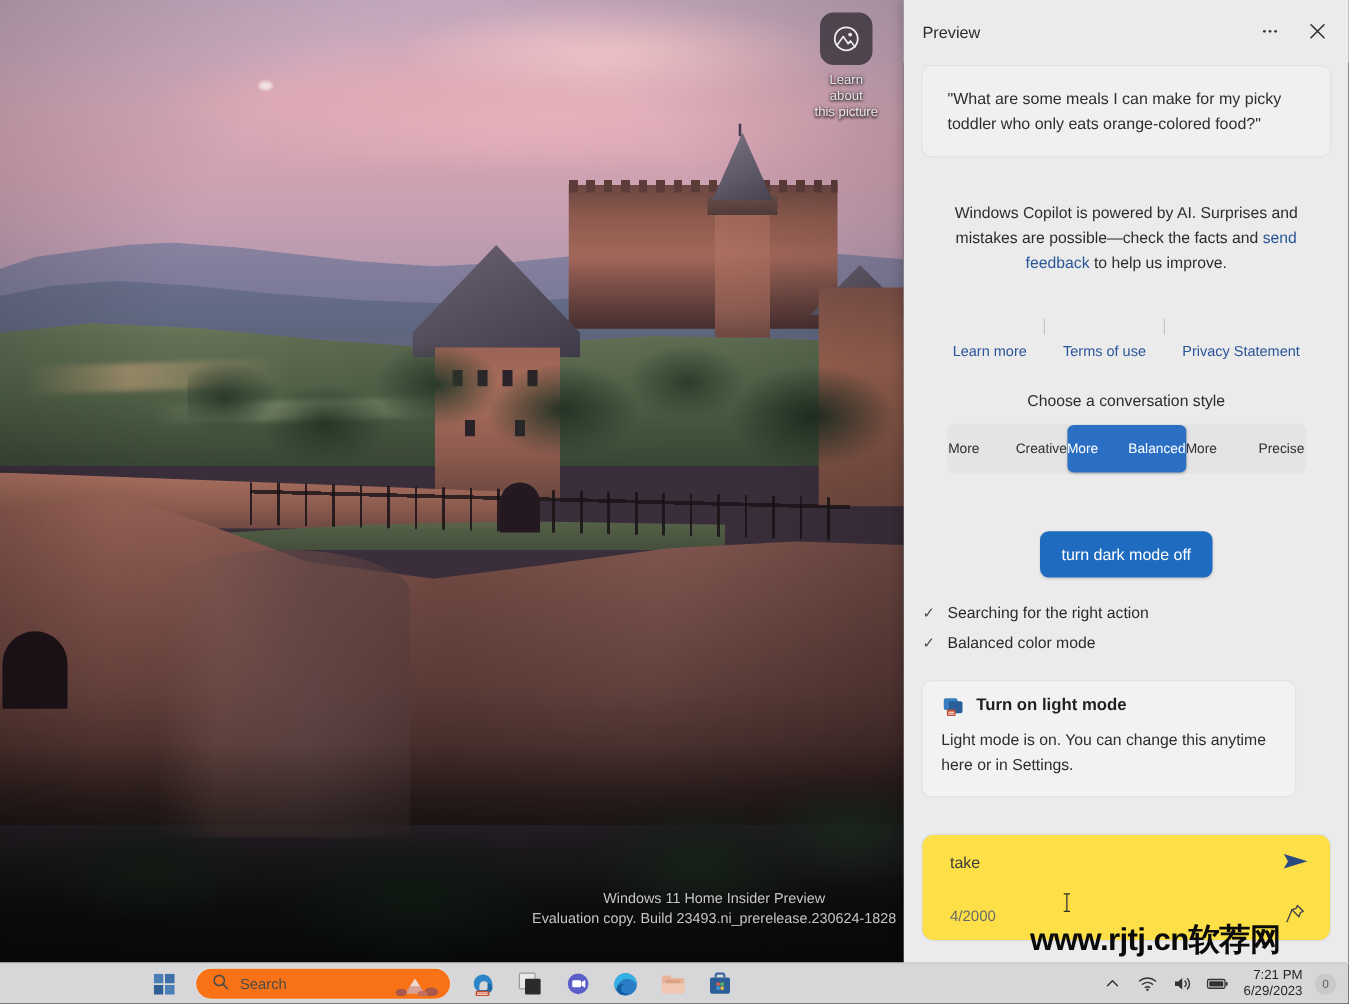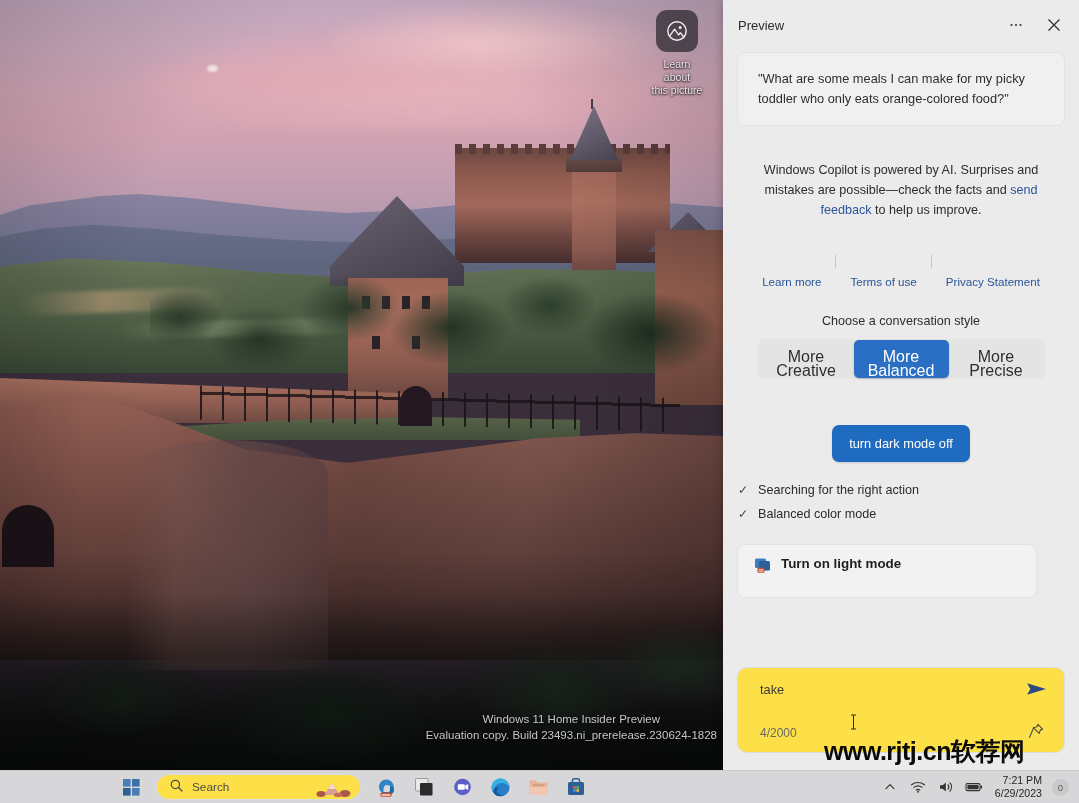--- a/index.html
+++ b/index.html
@@ -351,24 +351,24 @@
     height: 40px;
     background: #e4e4e4;
     border-radius: 6px;
     display: flex;
     padding: 1px;
     box-sizing: border-box;
   }
   .cp-style-btn {
     flex: 1;
     display: flex;
-    flex-direction: column;
+    flex-direction: row;
     align-items: center;
-    justify-content: flex-end;
-    font-size: 16px;
+    justify-content: space-between;
+    font-size: 11px;
     line-height: 14px;
     color: #2f2f2f;
     border-radius: 5px;
     cursor: default;
     text-align: center;
   }
   .cp-style-btn.active {
     background: #2a6fc4;
     color: #ffffff;
     box-shadow: 0 1px 2px rgba(0,0,0,0.22);
@@ -498,21 +498,21 @@
     gap: 0;
   }
   .tb-item {
     width: 38px; height: 30px;
     display: flex; align-items: center; justify-content: center;
     border-radius: 5px;
     cursor: default;
   }
   #tb-search {
     width: 205px; height: 26px;
-    background: #fde047;
+    background: #f97316;
     border: 1px solid #dddddd;
     border-radius: 13px;
     display: flex;
     align-items: center;
     gap: 9px;
     padding: 0 8px 0 13px;
     margin: 0 6px;
     font-size: 11.8px;
     color: #4a4a4a;
     box-sizing: border-box;
@@ -707,20 +707,21 @@
             <svg width="19" height="19" viewBox="0 0 19 19">
               <rect x="2" y="2.5" width="11" height="9.5" rx="1.6" fill="#3a7ebf"></rect>
               <rect x="6" y="5" width="11" height="9.5" rx="1.6" fill="#2a5f99"></rect>
               <rect x="4.5" y="11.5" width="7" height="5.2" rx="1" fill="#c34a32"></rect>
               <rect x="5.6" y="13.3" width="4.8" height="0.9" fill="#f2e9e3"></rect>
               <rect x="5.6" y="14.8" width="4.8" height="0.9" fill="#f2e9e3"></rect>
             </svg>
           </span>
           <span class="cp-card-title">Turn on light mode</span>
         </div>
+        <div class="cp-card-body">Light mode is on. You can change this anytime here or in Settings.</div>
       </div>
 
     </div>
 
     <div id="cp-composer-wrap">
       <div id="cp-composer">
         <div id="cp-input-text" title="Ask me anything...">take</div>
         <div id="cp-caret">
           <svg width="7" height="16" viewBox="0 0 7 16">
             <path d="M1 1 H6 M3.5 1 V15 M1 15 H6" stroke="#2d2d2d" stroke-width="1" fill="none"></path>

